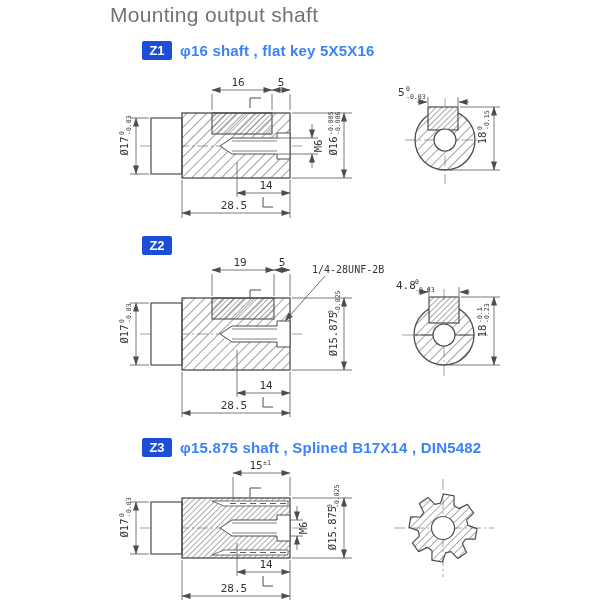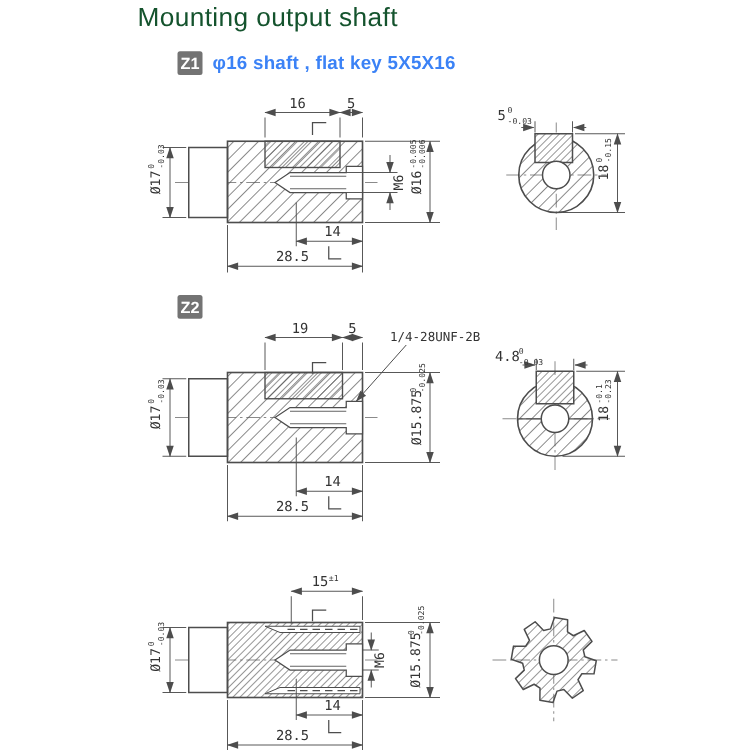--- a/index.html
+++ b/index.html
@@ -1,21 +1,21 @@
 <!DOCTYPE html>
 <html><head>
 <meta charset="utf-8">
 <style>
   html,body{margin:0;padding:0;background:#fff;}
   #stage{position:relative;width:600px;height:600px;background:#ffffff;overflow:hidden;
          font-family:"Liberation Sans",sans-serif;color:#222;}
-  .page-title{position:absolute;left:110px;top:3px;font-size:21px;font-weight:500;color:#14532d;letter-spacing:.3px;}
+  .page-title{position:absolute;left:110px;top:3px;font-size:21px;font-weight:500;color:#737373;letter-spacing:.3px;}
   .sec-head{position:absolute;display:flex;align-items:center;gap:8px;}
-  .badge{display:inline-block;background:#737373;color:#fff;font-weight:bold;font-size:13px;
-         line-height:19px;width:20px;text-align:center;border-radius:2px;}
+  .badge{display:inline-block;background:#1d4ed8;color:#fff;font-weight:bold;font-size:13px;
+         line-height:19px;width:30px;text-align:center;border-radius:2px;}
   .sec-title{font-size:15px;font-weight:bold;color:#3b82f6;letter-spacing:.2px;}
   svg{position:absolute;left:0;}
   svg text{fill:#333;font-family:"DejaVu Sans Mono","Liberation Mono",monospace;}
   .dim{font-size:11px;}
   .dimS{font-size:10.5px;}
   .tol{font-size:6.5px;}
   .ldr{font-size:10px;}
   line,path,rect,circle,polyline{vector-effect:none;}
 </style>
 </head>
@@ -208,20 +208,24 @@
         <text class="tol" x="415" y="37">-0.03</text>
       </g>
       <g transform="translate(486,76) rotate(-90)">
         <text class="dimS" text-anchor="middle">18</text>
         <text class="tol" x="8" y="-4.5">-0.1</text>
         <text class="tol" x="8" y="3">-0.23</text>
       </g>
     </g>
   </svg>
 
+  <div class="sec-head" style="left:142px;top:438px;">
+    <span class="badge">Z3</span>
+    <span class="sec-title">φ15.875 shaft , Splined B17X14 , DIN5482</span>
+  </div>
 
   <svg style="top:455px" width="600" height="145">
     <g stroke="#4d4d4d" fill="none">
       <line x1="140" y1="73" x2="302" y2="73" stroke="#8a8a8a" stroke-width="0.8" stroke-dasharray="11 3 2 3"></line>
       <rect x="151" y="47" width="31" height="52" fill="#fff" stroke-width="1.2"></rect>
       <rect x="182" y="43" width="108" height="60" fill="url(#hB)" stroke-width="1.3"></rect>
       <polygon points="212,46 288,46 288,51 224,51" fill="#fff" stroke-width="0.8"></polygon>
       <line x1="230" y1="48.5" x2="286" y2="48.5" stroke-width="0.9" stroke-dasharray="6 4"></line>
       <polygon points="224,95 288,95 288,100 212,100" fill="#fff" stroke-width="0.8"></polygon>
       <line x1="230" y1="97.5" x2="286" y2="97.5" stroke-width="0.9" stroke-dasharray="6 4"></line>

